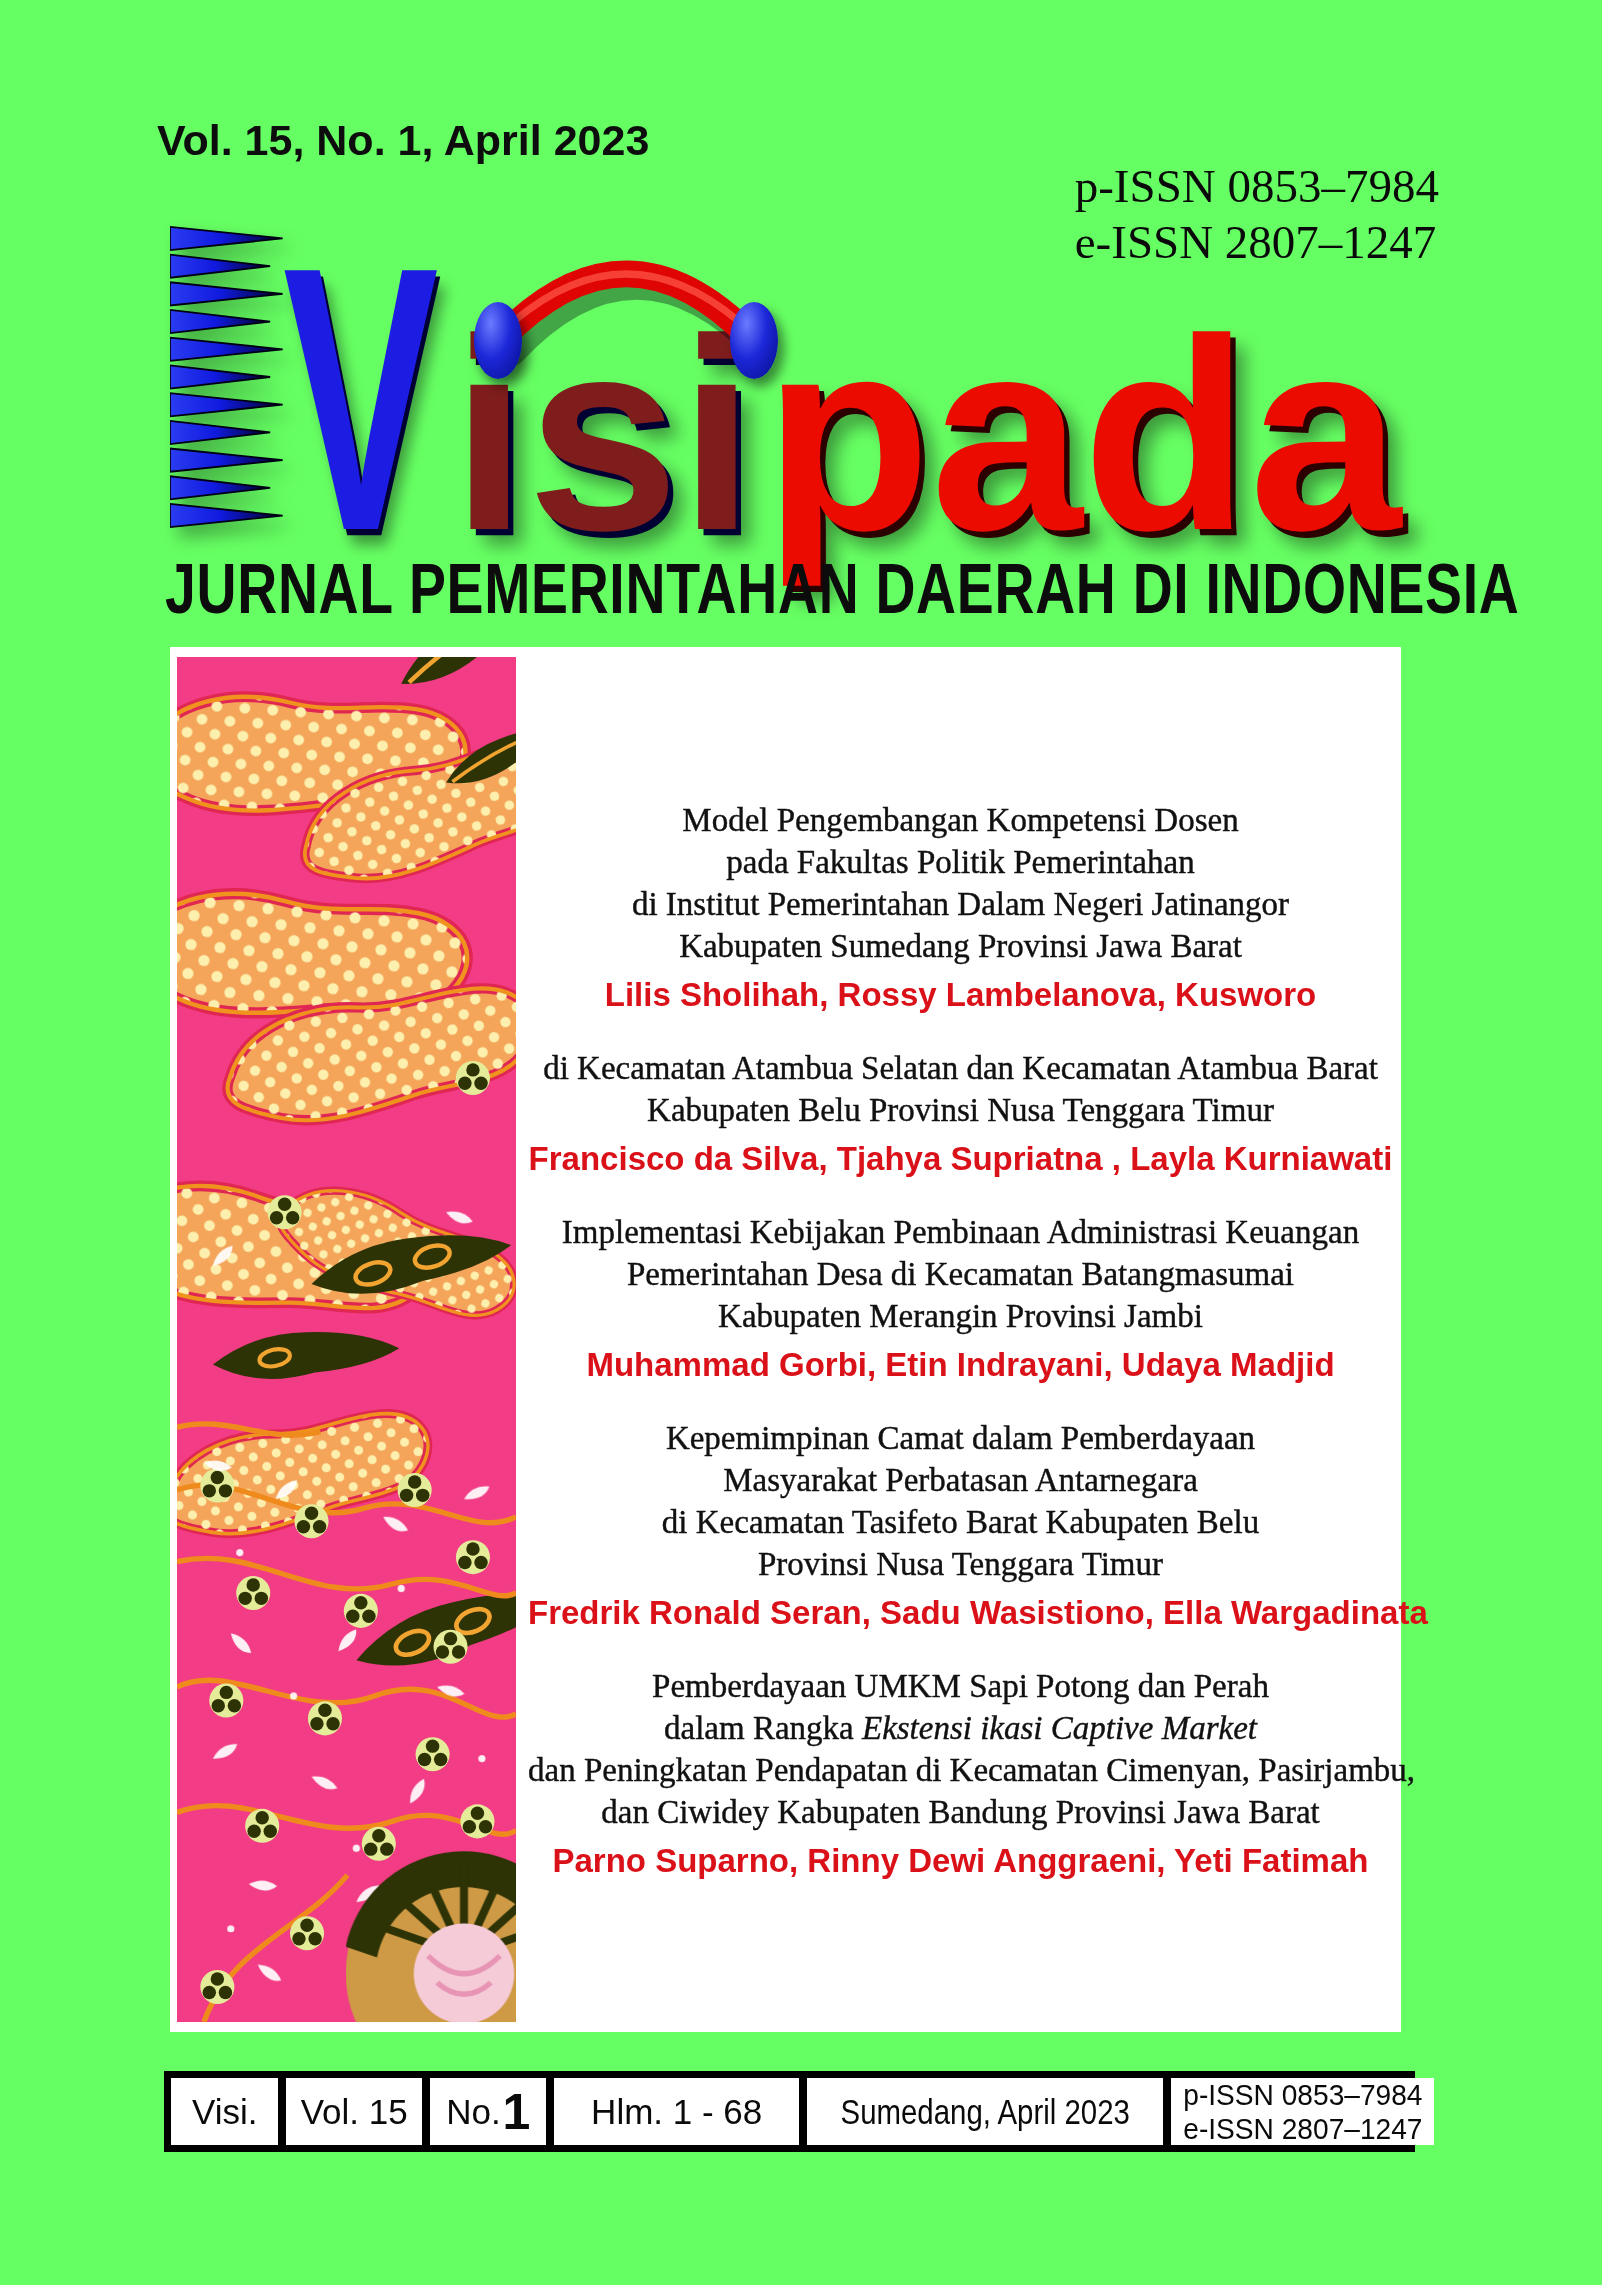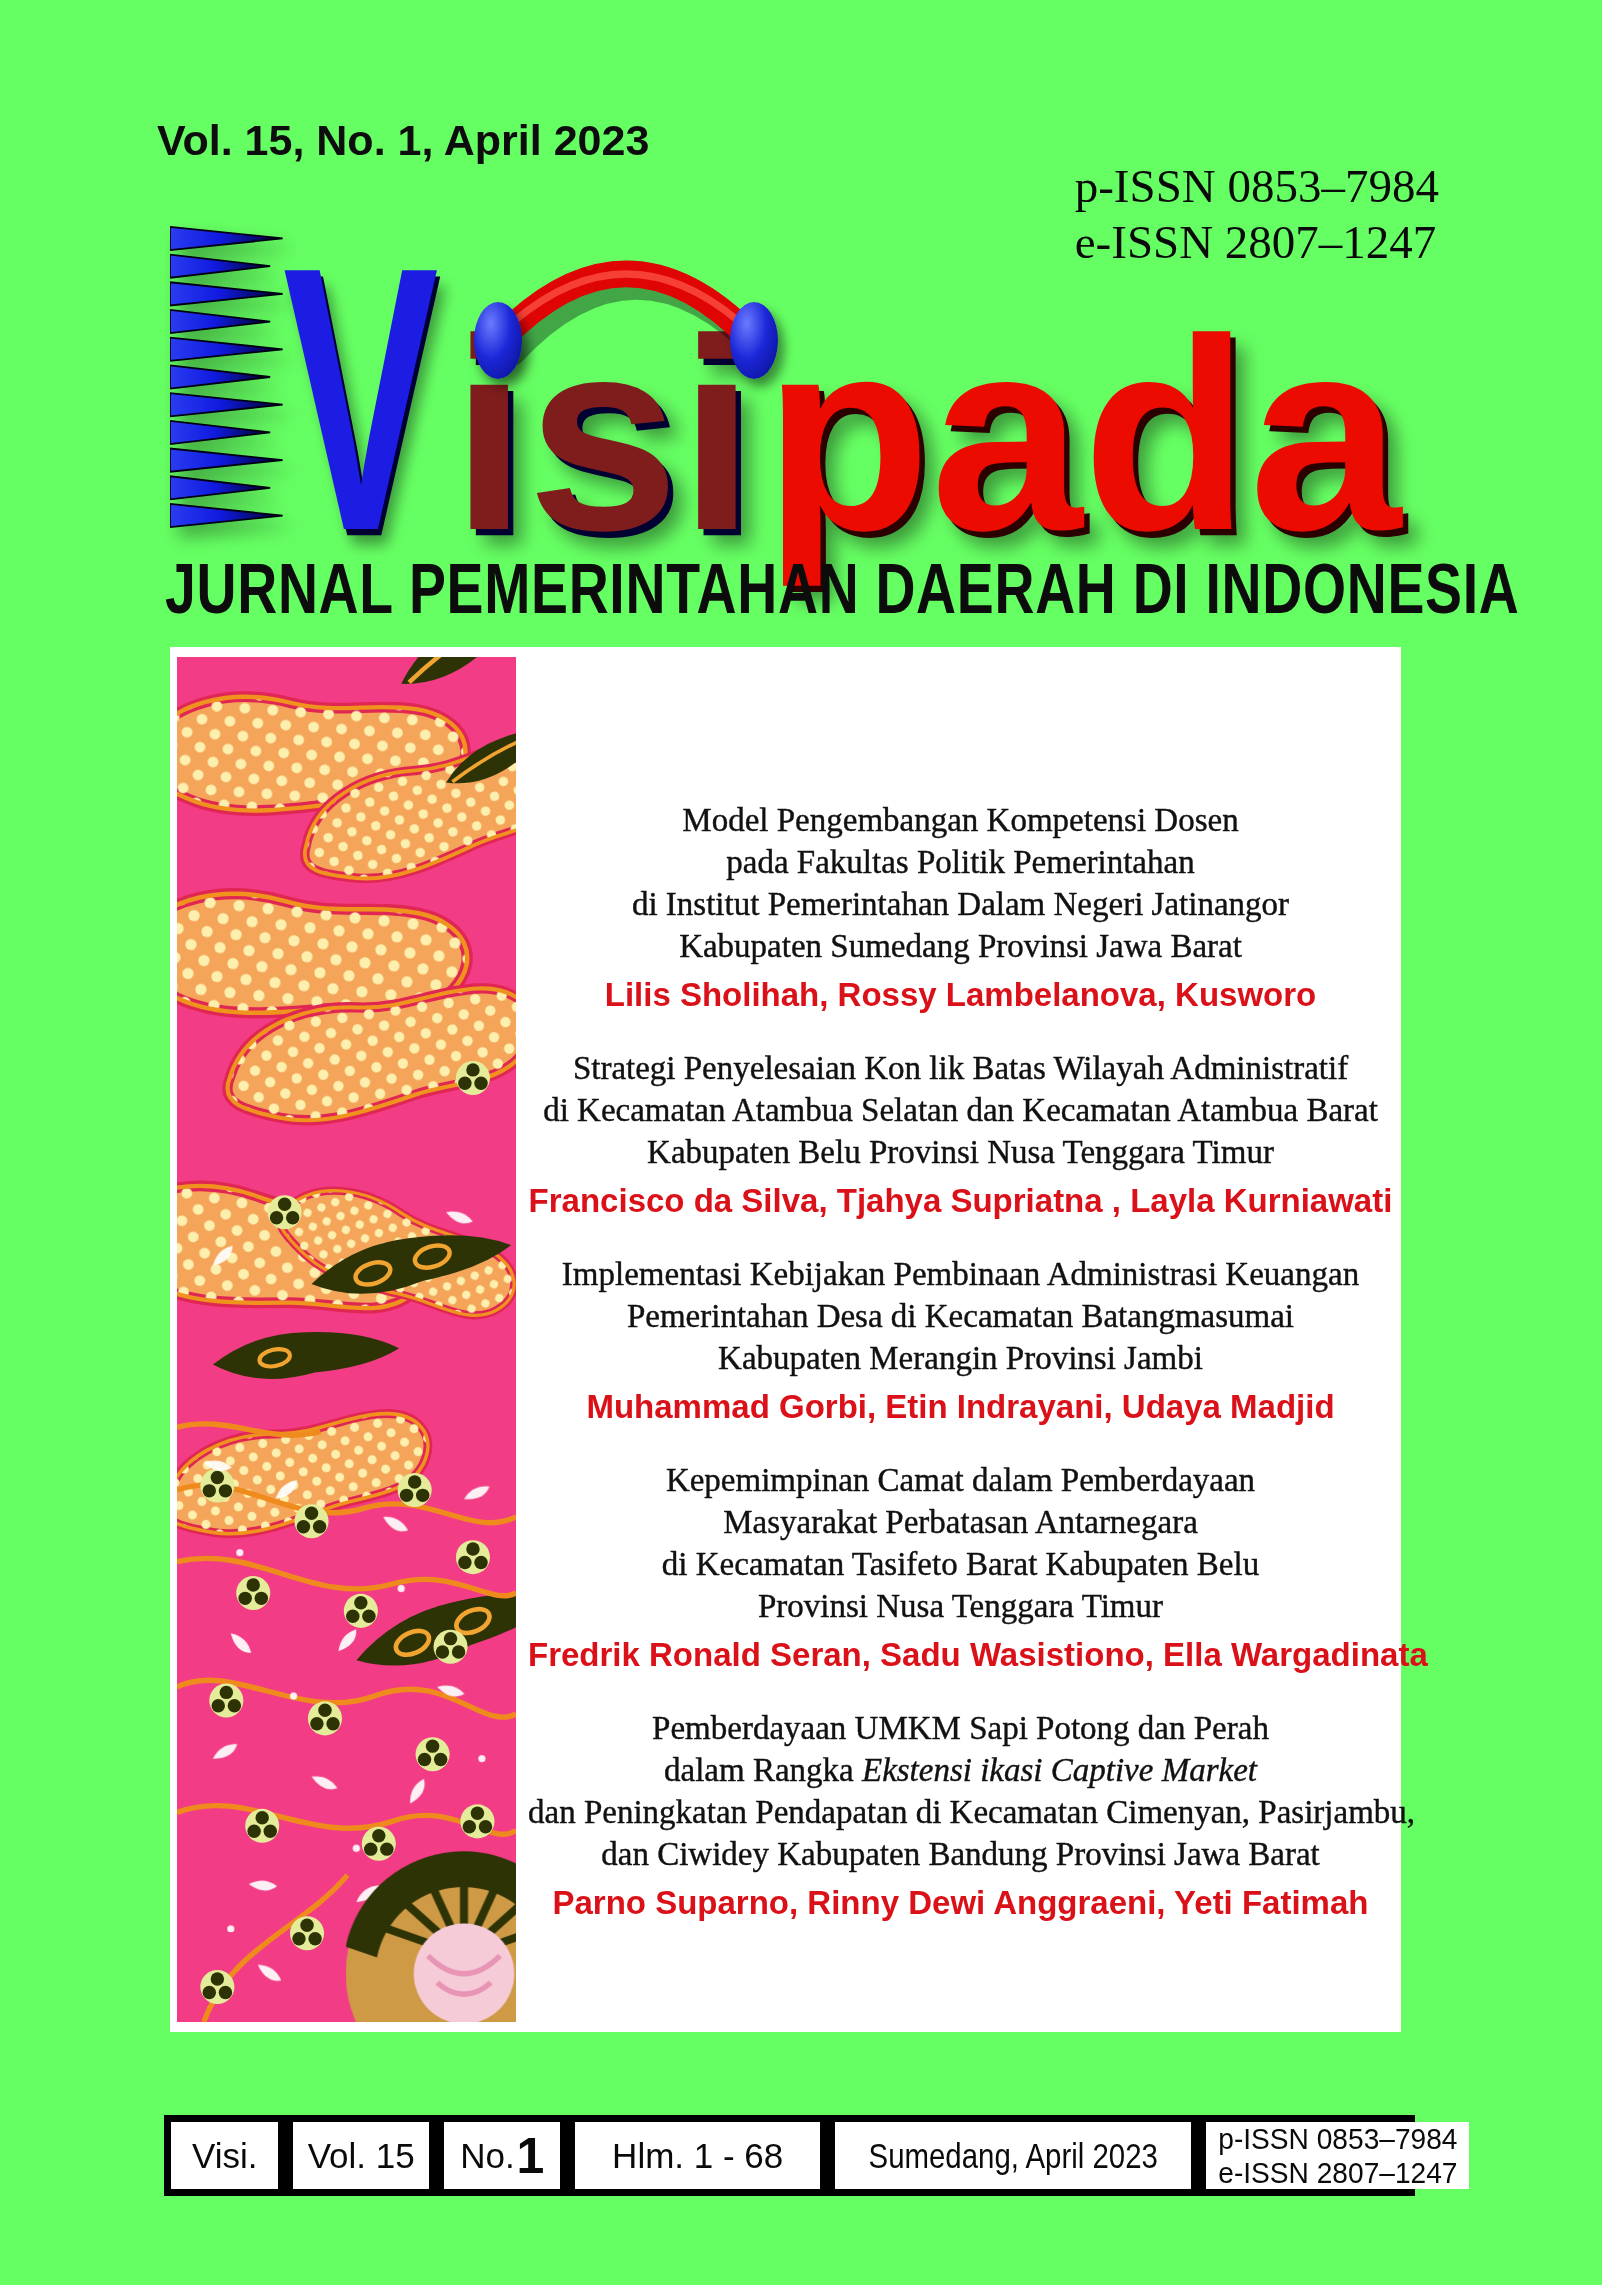--- a/index.html
+++ b/index.html
@@ -82,21 +82,21 @@
   .article-authors {
     margin-top:8px;
     font-family:"Liberation Sans", sans-serif;
     font-size:33px; line-height:39px; font-weight:bold;
     color:#da1119; white-space:nowrap;
   }
 
   
   .footer-table {
     position:absolute; left:164px; top:2071px; width:1251px; height:81px;
-    background:#000; display:flex; gap:15px; padding:7.2px; box-sizing:border-box;margin-top:44px;
+    background:#000; display:flex; gap:8px; padding:7.2px; box-sizing:border-box;
   }
   .fcell {
     background:#fff; color:#0a0a0a;
     display:flex; align-items:center; justify-content:center;
     font-size:35px; flex:0 0 auto; overflow:hidden; white-space:nowrap;
   }
   .fc1 { width:107px; } .fc2 { width:136px; } .fc3 { width:116px; }
   .fc4 { width:245px; } .fc5 { width:356px; } .fc6 { width:263px; }
   .no-num { font-size:50px; font-weight:bold; line-height:1; margin-left:1.8px; }
   .place-inner { transform:scaleX(.84); }
@@ -312,21 +312,20 @@
           <div>
             <div class="title-line"><span>Model Pengembangan Kompetensi Dosen</span></div>
             <div class="title-line"><span>pada Fakultas Politik Pemerintahan</span></div>
             <div class="title-line"><span>di Institut Pemerintahan Dalam Negeri Jatinangor</span></div>
             <div class="title-line"><span>Kabupaten Sumedang Provinsi Jawa Barat</span></div>
           </div>
           <div class="article-authors">Lilis Sholihah, Rossy Lambelanova, Kusworo</div>
         </div>
         <div class="article">
           <div>
-            <div class="title-line"><span>Strategi Penyelesaian Kon lik Batas Wilayah Administratif</span></div>
             <div class="title-line"><span>di Kecamatan Atambua Selatan dan Kecamatan Atambua Barat</span></div>
             <div class="title-line"><span>Kabupaten Belu Provinsi Nusa Tenggara Timur</span></div>
           </div>
           <div class="article-authors">Francisco da Silva, Tjahya Supriatna , Layla Kurniawati</div>
         </div>
         <div class="article">
           <div>
             <div class="title-line"><span>Implementasi Kebijakan Pembinaan Administrasi Keuangan</span></div>
             <div class="title-line"><span>Pemerintahan Desa di Kecamatan Batangmasumai</span></div>
             <div class="title-line"><span>Kabupaten Merangin Provinsi Jambi</span></div>

